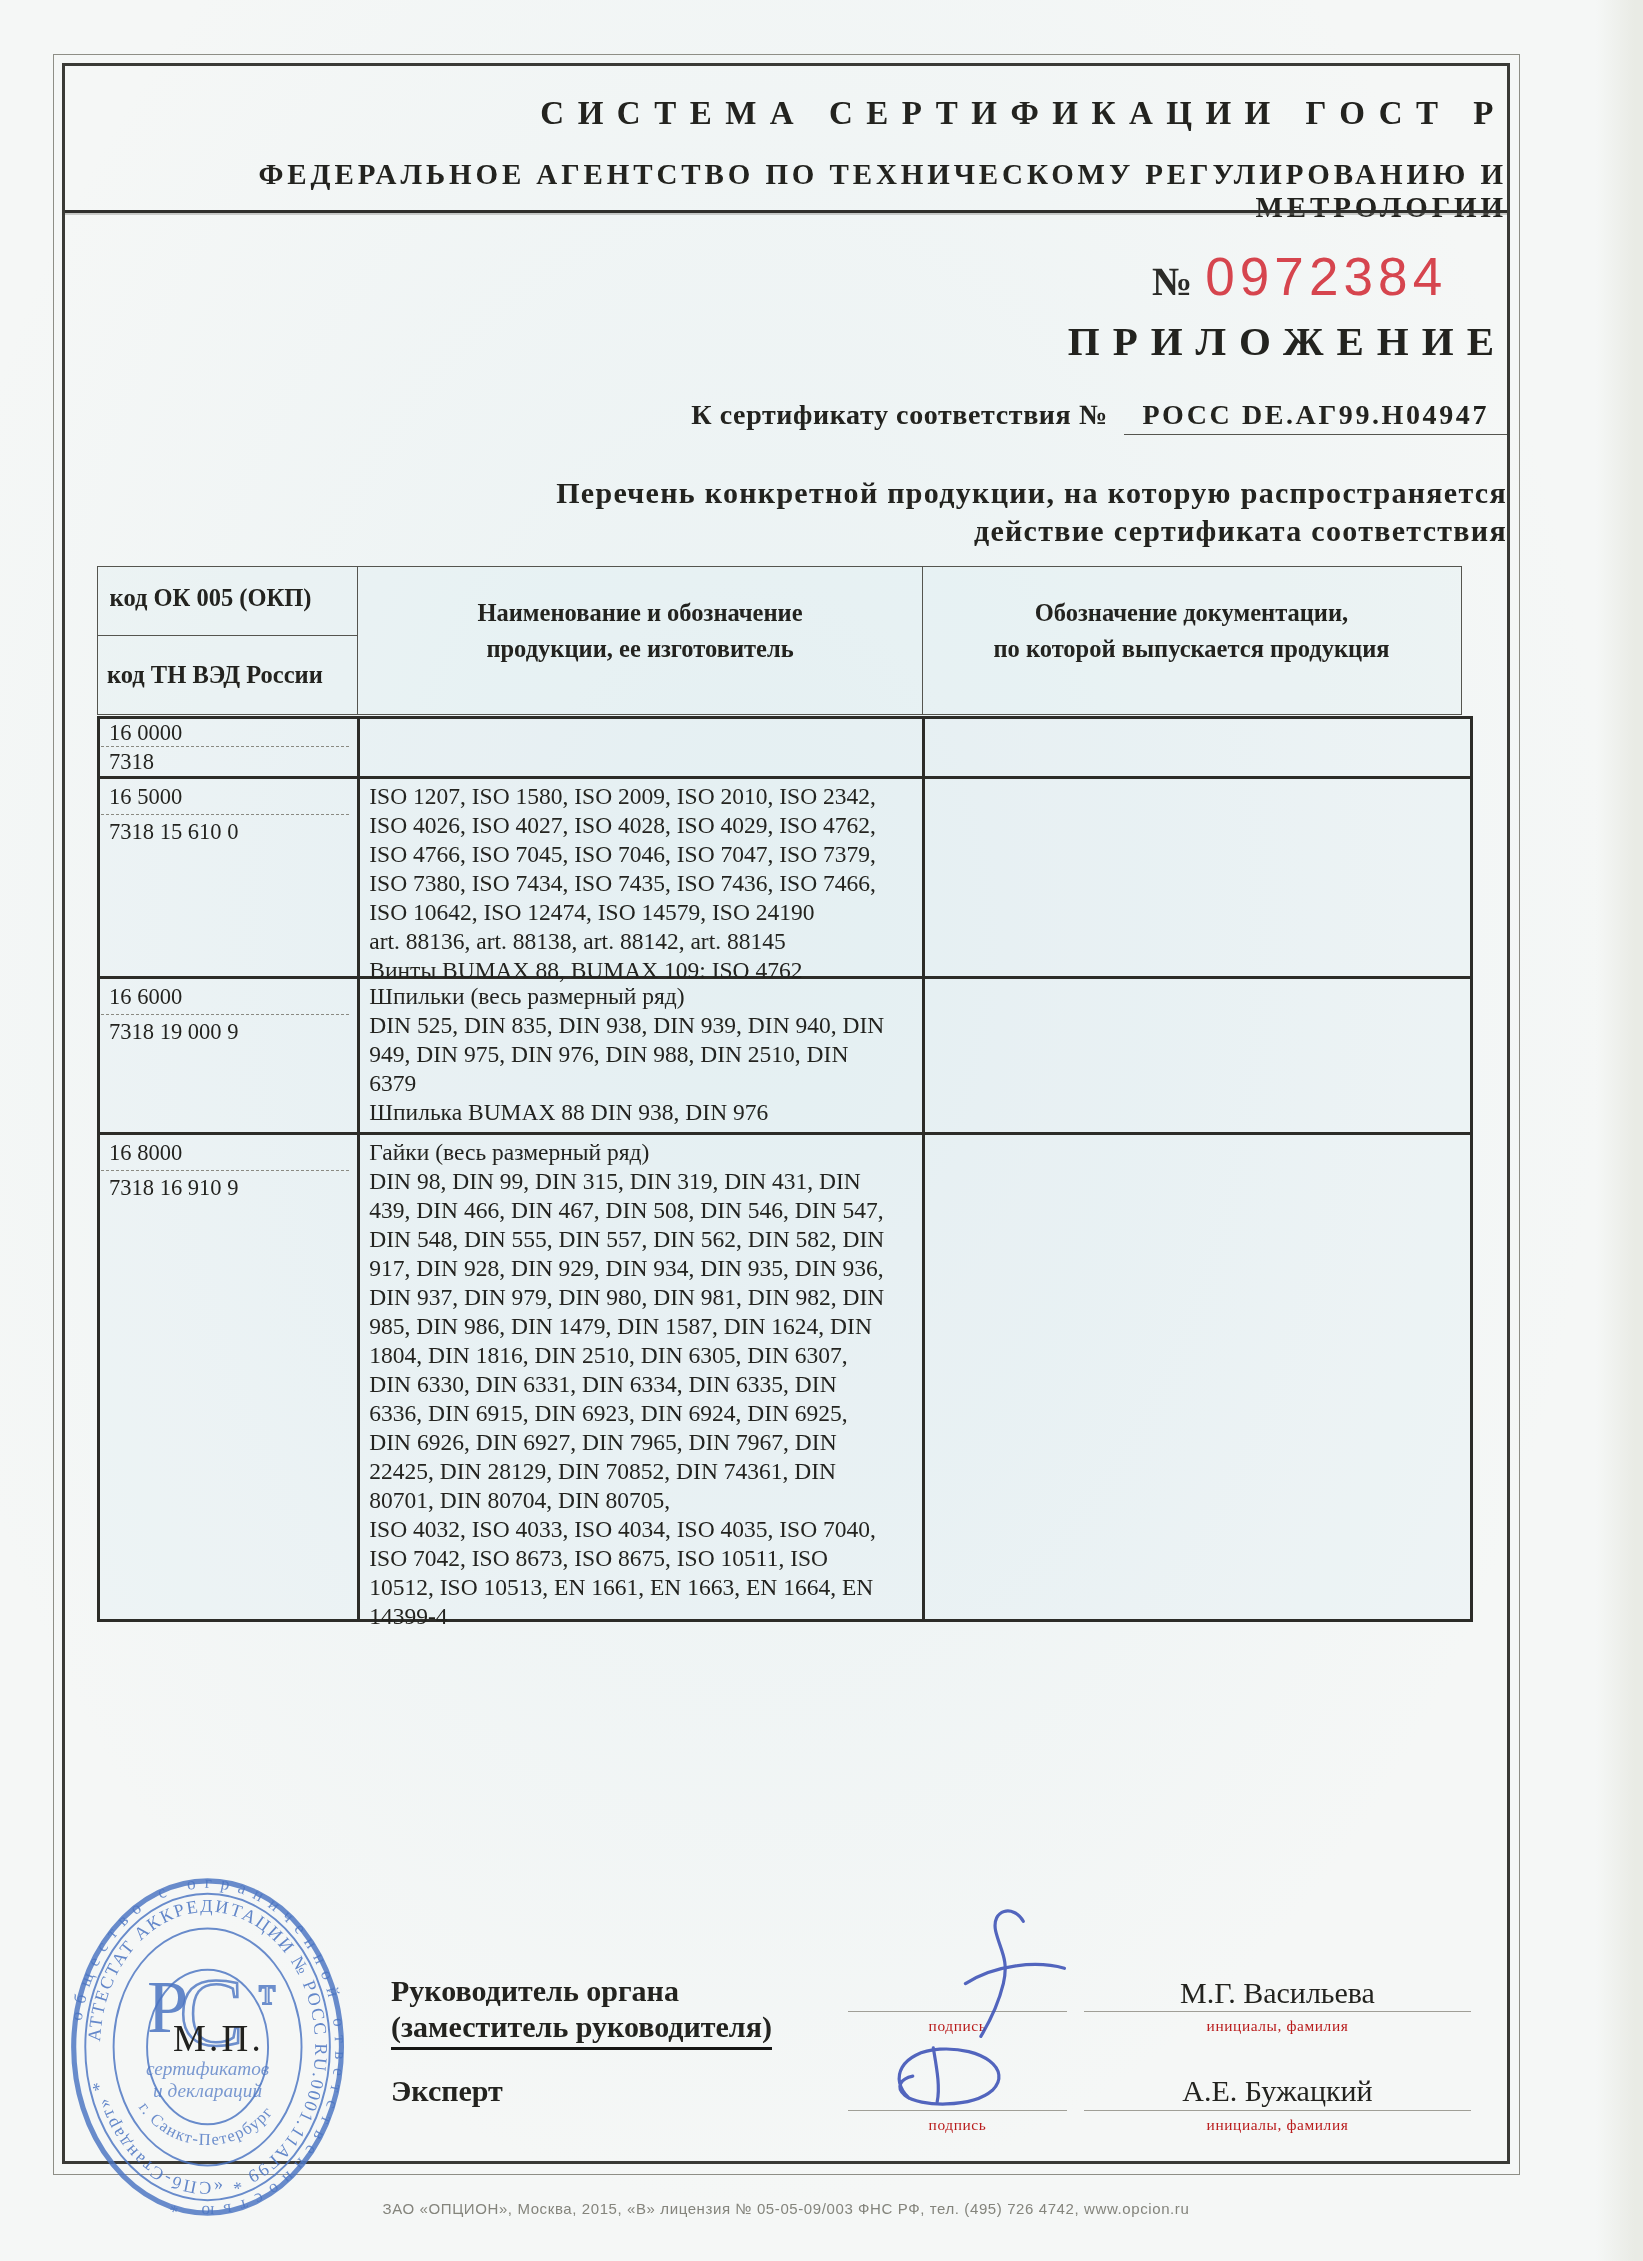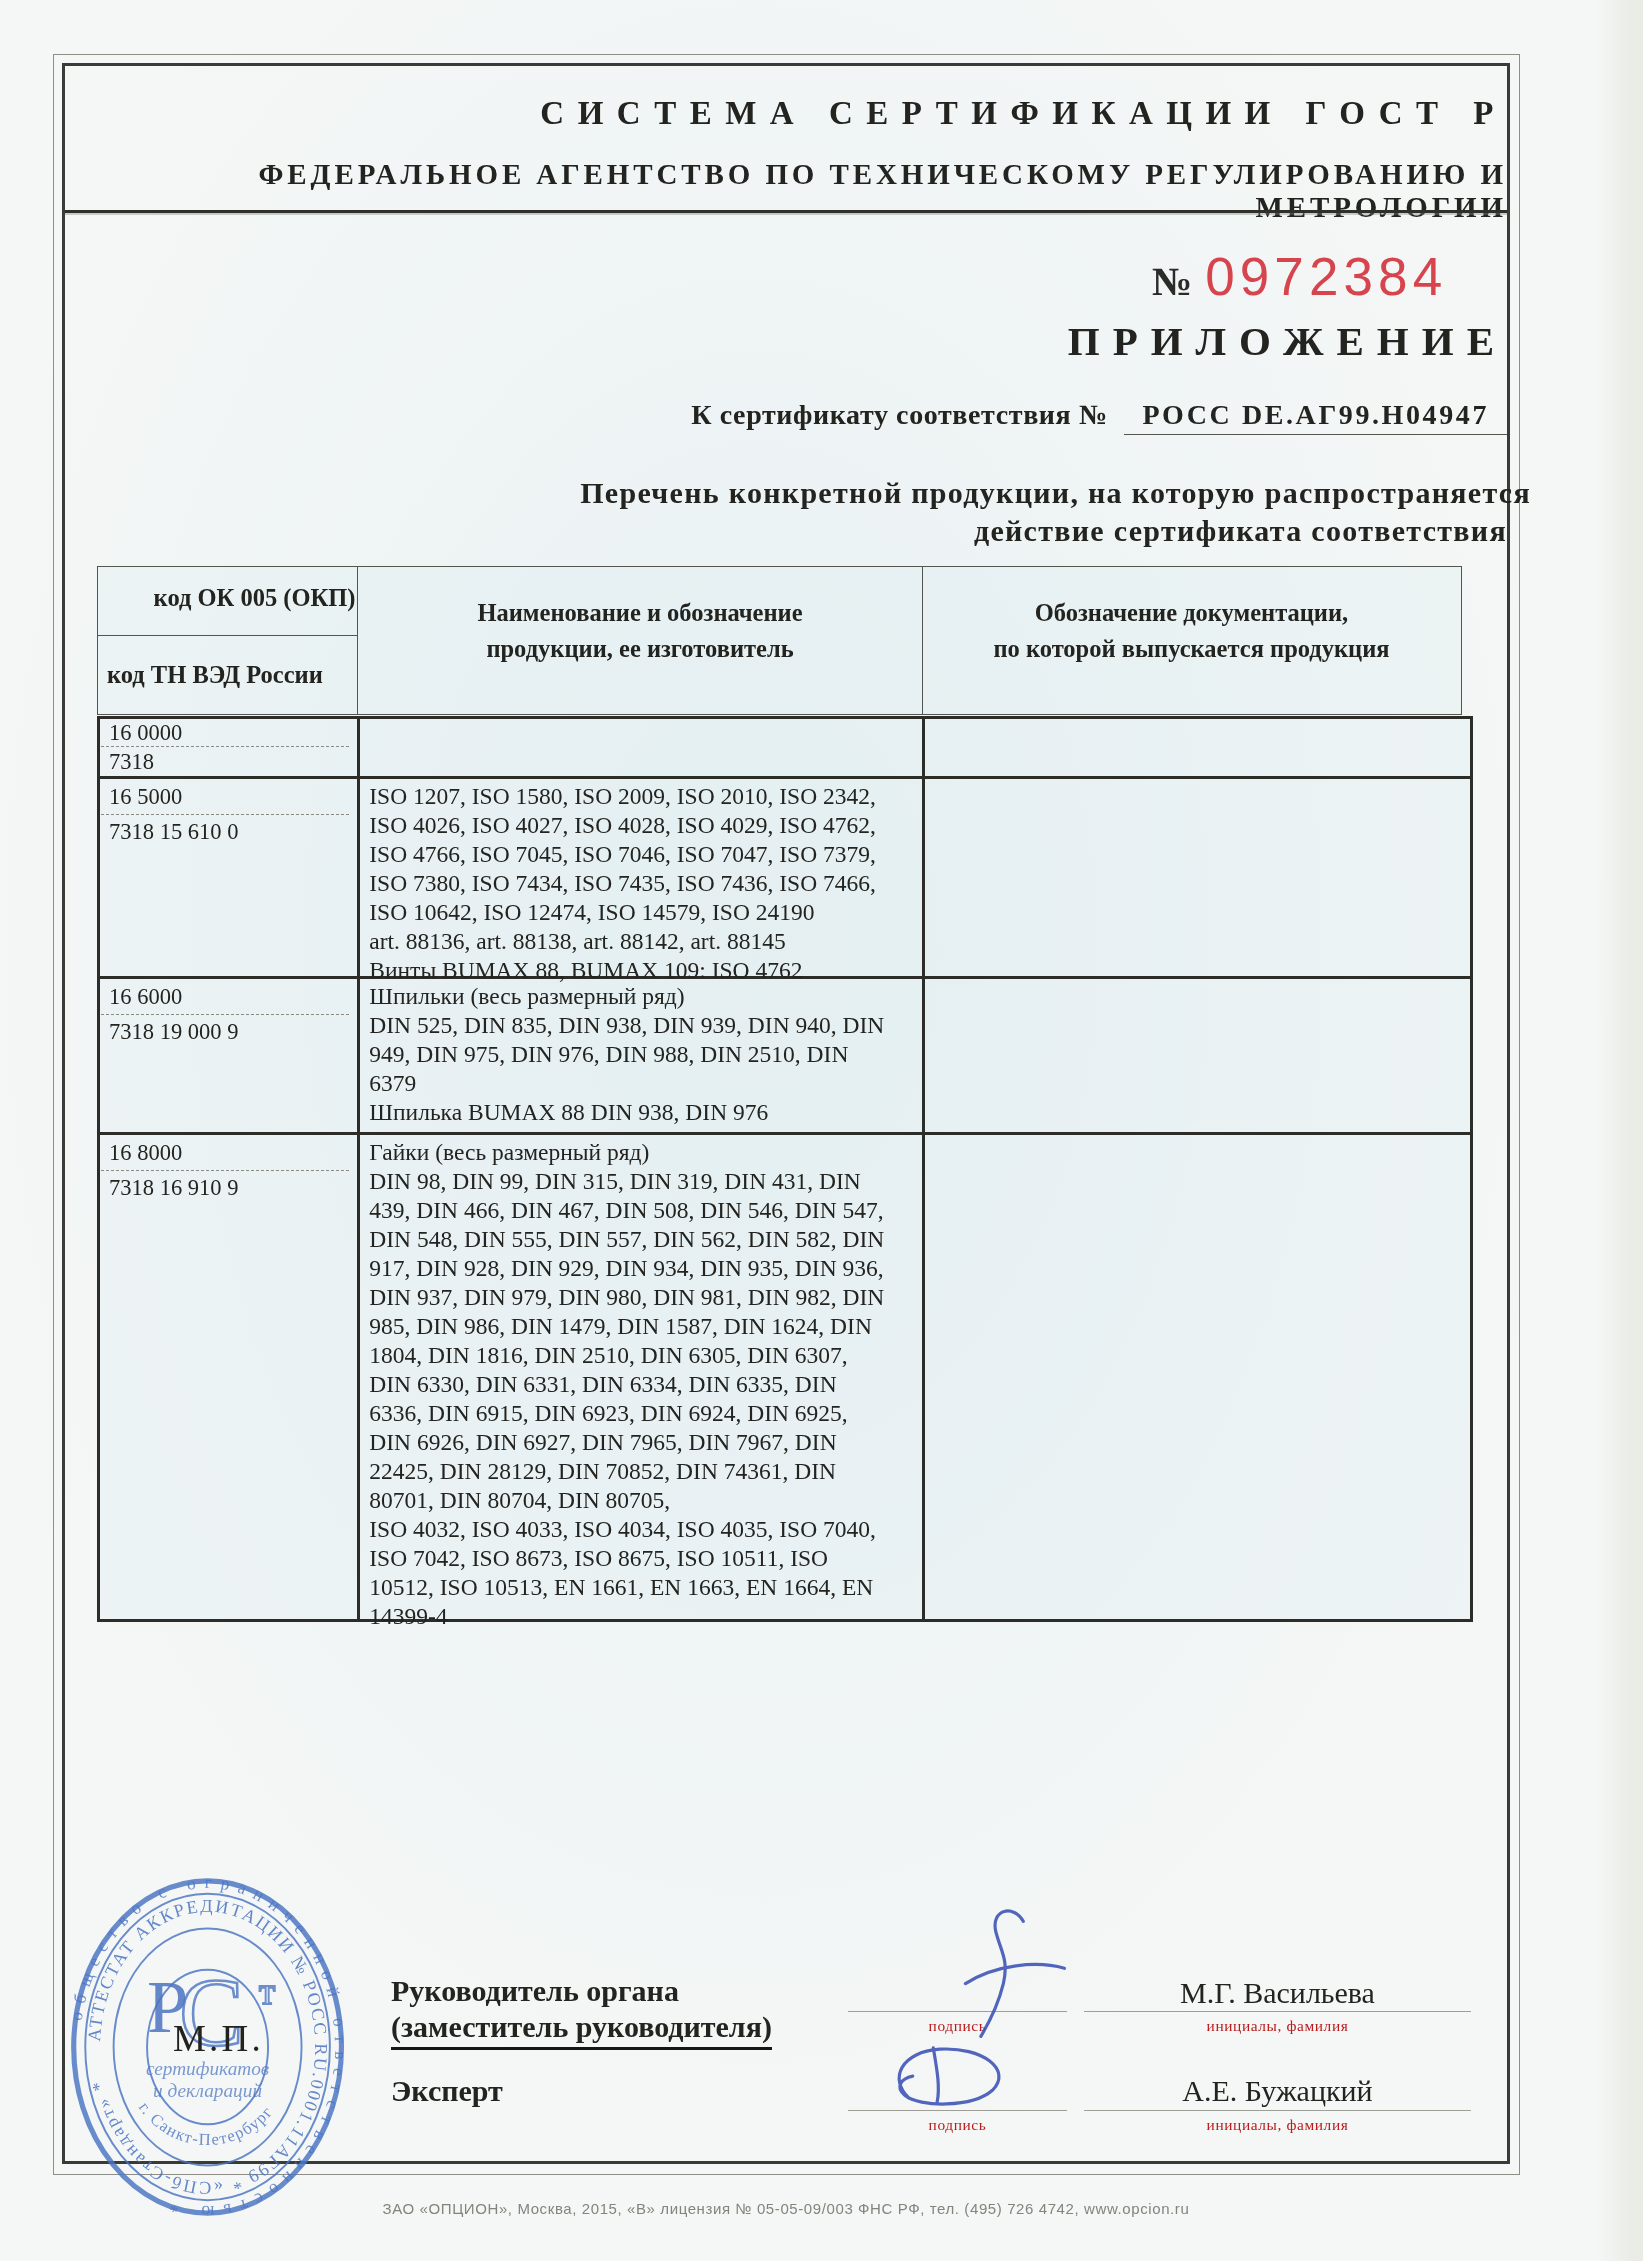--- a/index.html
+++ b/index.html
@@ -17,30 +17,30 @@
   .h1{top:95px;font-size:33px;font-weight:bold;letter-spacing:13.5px;}
   .h2{top:158px;font-size:29px;font-weight:bold;letter-spacing:3.9px;}
   .doc-no{position:absolute;left:1152px;top:246px;display:flex;align-items:baseline;gap:13px;}
   .doc-no .nosym{font-size:40px;font-weight:bold;color:#2b2b28;}
   .doc-no .noval{font-family:"Liberation Sans",sans-serif;font-size:53px;color:#d6454e;
         letter-spacing:5.1px;font-weight:400;}
   .title{top:317px;font-size:41px;font-weight:bold;letter-spacing:13px;}
   .certrow{top:399px;font-size:28px;font-weight:bold;letter-spacing:0.6px;}
   .certrow .certval{font-weight:bold;letter-spacing:2.6px;border-bottom:1.9px solid #55554f;
         padding:0 18px 3.9px 18px;margin-left:16.7px;}
-  .sub1{top:476px;font-size:30px;font-weight:bold;letter-spacing:1.3px;margin-left:24px;}
+  .sub1{top:476px;font-size:30px;font-weight:bold;letter-spacing:1.3px;}
   .sub2{top:514px;font-size:30px;font-weight:bold;letter-spacing:1.3px;}
 
   .tbl-head{position:absolute;left:97px;top:566px;width:1363px;height:147px;
         border:1.3px solid #55554f;background:rgba(214,234,240,.25);}
   .tbl-head .v1{position:absolute;left:259px;top:0;width:1.3px;height:100%;background:#55554f;}
   .tbl-head .v2{position:absolute;left:824px;top:0;width:1.3px;height:100%;background:#55554f;}
   .tbl-head .hsplit{position:absolute;left:0;top:68px;width:259px;height:1.3px;background:#55554f;}
   .hc{position:absolute;font-size:24.5px;font-weight:bold;}
-  .hc1a{left:11.6px;top:16.7px;margin-left:44px;}
+  .hc1a{left:11.6px;top:16.7px;}
   .hc1b{left:9px;top:94px;}
   .hc2{left:260px;width:564px;text-align:center;}
   .hc3{left:825px;width:537px;text-align:center;}
   .hl1{top:32px;} .hl2{top:68px;}
 
   .tbl-body{position:absolute;left:97px;top:716px;width:1370px;height:900px;
         border:3.2px solid #2c2c28;background:rgba(214,234,240,.22);}
   .tbl-body .v1{position:absolute;left:257px;top:0;width:2.6px;height:100%;background:#2c2c28;}
   .tbl-body .v2{position:absolute;left:822px;top:0;width:2.6px;height:100%;background:#2c2c28;}
   .rd{position:absolute;left:0;width:100%;height:2.6px;background:#2c2c28;}

